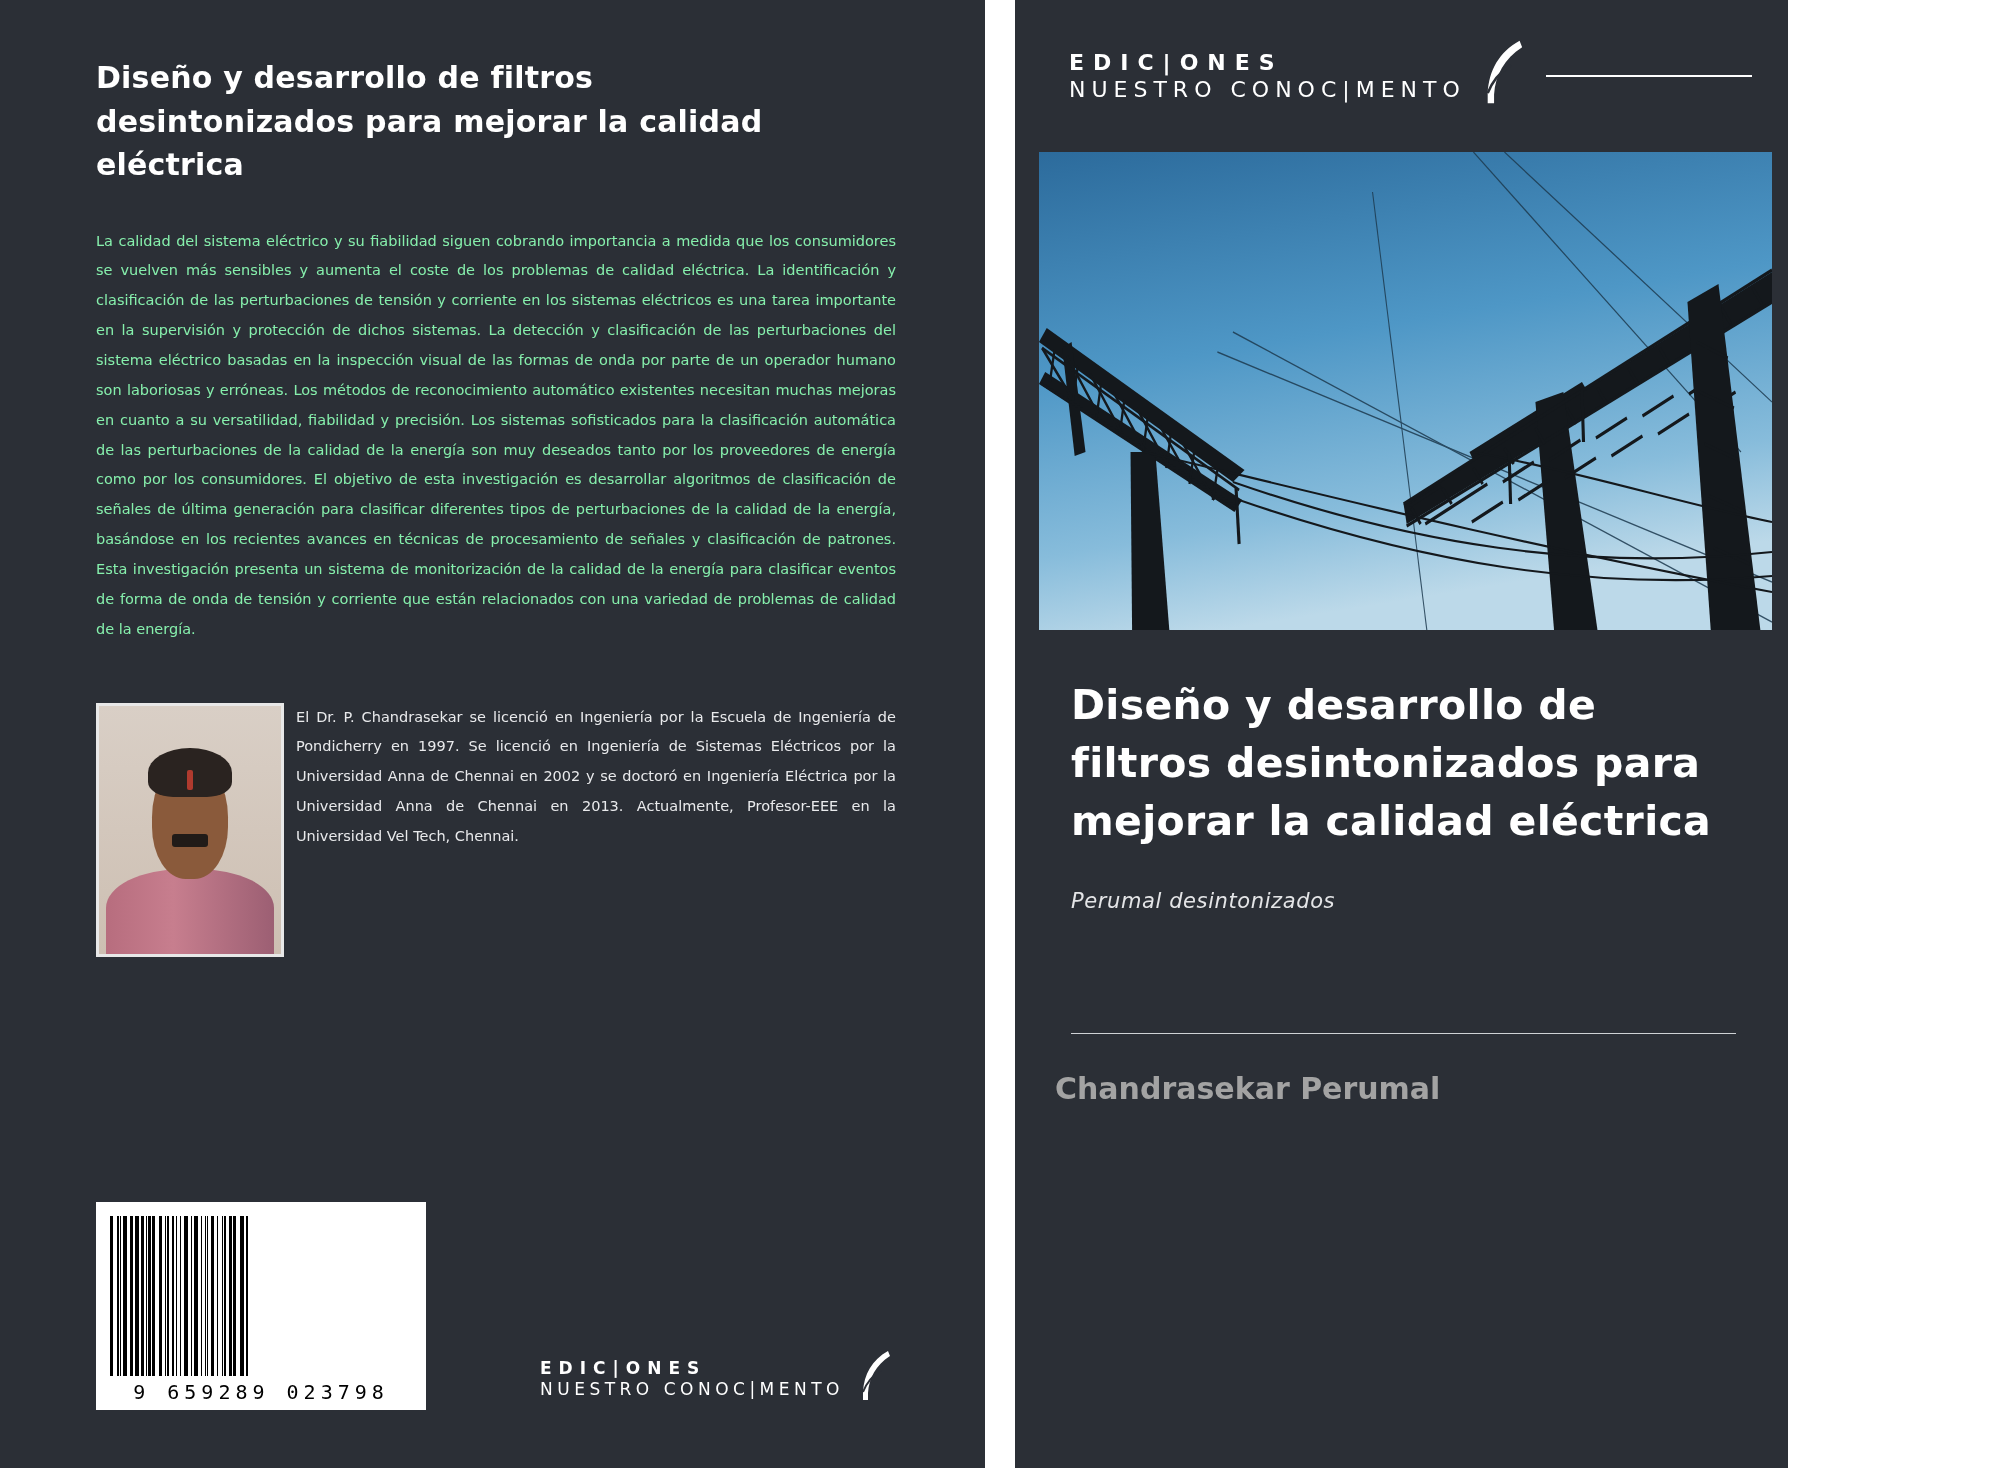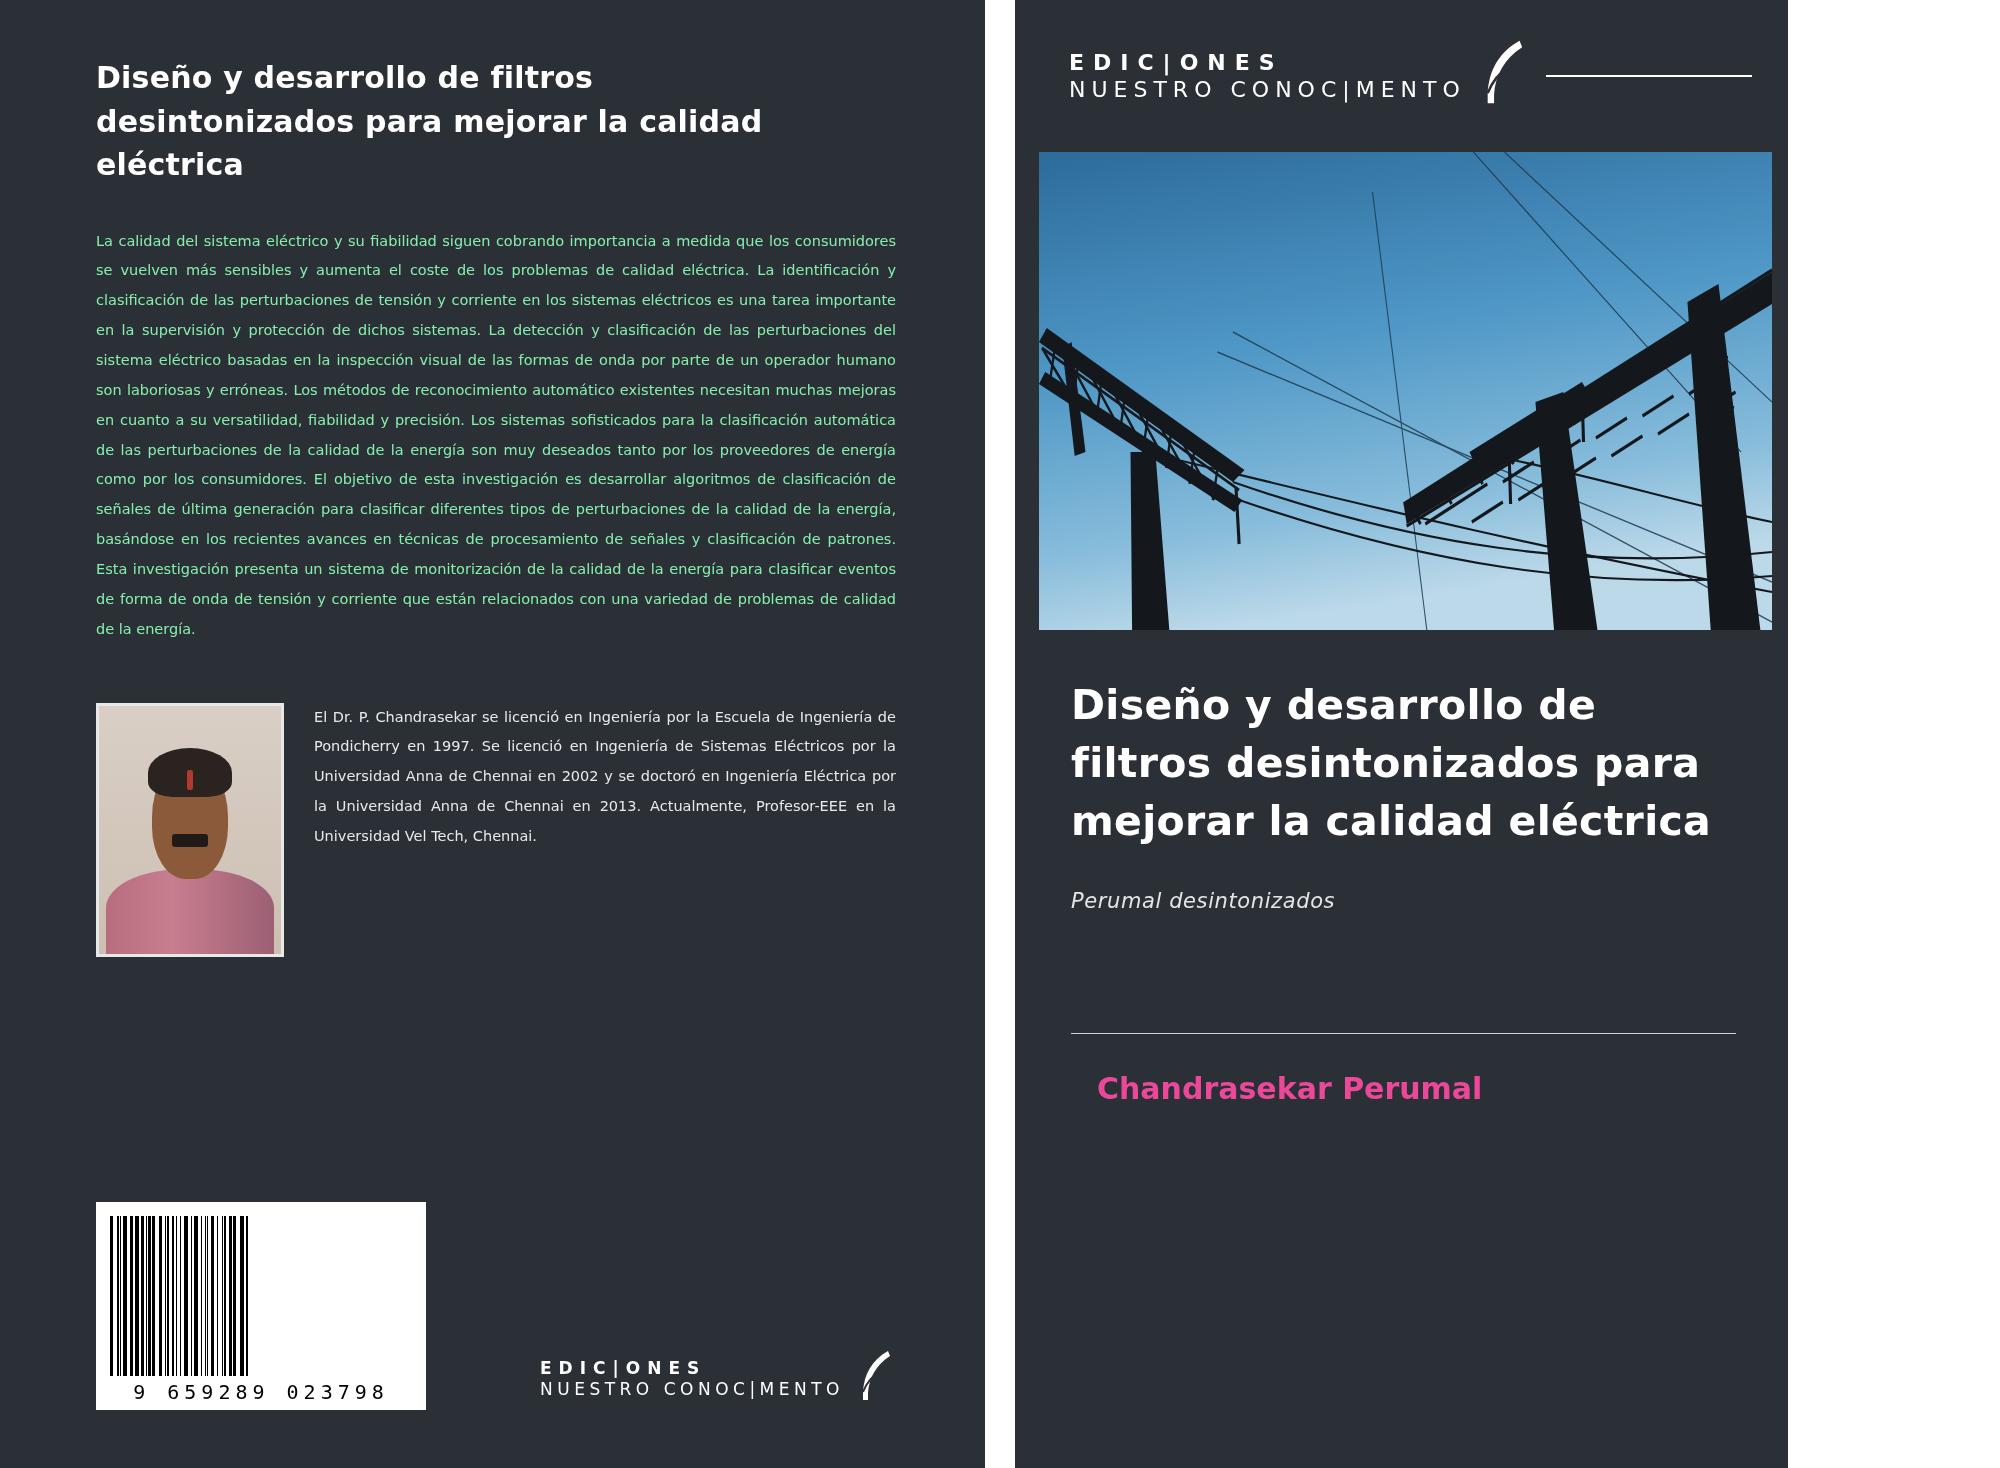--- a/index.html
+++ b/index.html
@@ -12,21 +12,21 @@
   .back-abstract{color:#86efac;font-size:14.5px;line-height:2.06;text-align:justify;width:800px;margin:0;}
   .author-block{display:flex;margin-top:58px;width:800px;}
   .author-photo{width:182px;height:248px;background:#c9b8ab;border:3px solid #e8e8e8;flex:none;position:relative;overflow:hidden;}
   .ph-bg{position:absolute;inset:0;background:linear-gradient(#d9cfc6,#cdbfb2);}
   .ph-shirt{position:absolute;left:4%;right:4%;bottom:0;height:34%;background:linear-gradient(90deg,#b76d7e,#c77e8e 40%,#9c5f73);border-radius:46% 46% 0 0;}
   .ph-neck{position:absolute;left:40%;width:20%;bottom:32%;height:12%;background:#7b5136;}
   .ph-face{position:absolute;left:29%;width:42%;top:22%;height:48%;background:#8a5a3b;border-radius:48% 48% 44% 44%;}
   .ph-hair{position:absolute;left:27%;width:46%;top:17%;height:20%;background:#2a2320;border-radius:50% 50% 30% 30%;}
   .ph-mous{position:absolute;left:40%;width:20%;top:52%;height:5%;background:#211b18;border-radius:3px;}
   .ph-mark{position:absolute;left:48.5%;width:3%;top:26%;height:8%;background:#b03a2e;border-radius:2px;}
-  .author-bio{color:#e9eaec;font-size:14.5px;line-height:2.06;text-align:justify;margin-left:30px;flex:1;}
+  .author-bio{color:#e9eaec;font-size:14.5px;line-height:2.06;text-align:justify;margin-left:12px;flex:1;}
 
   .barcode-row{position:absolute;left:96px;bottom:58px;width:800px;display:flex;align-items:flex-end;justify-content:space-between;}
   .barcode{background:#ffffff;padding:14px 14px 6px 14px;width:330px;box-sizing:border-box;}
   .bars{height:160px;display:flex;align-items:flex-end;gap:0;}
   .bars i{display:block;background:#000;height:100%;}
   .isbn-digits{font-family:"DejaVu Sans Mono",monospace;font-size:20px;letter-spacing:5px;color:#000;text-align:center;margin-top:4px;}
   .logo{display:flex;align-items:center;color:#ffffff;}
   .logo-txt{text-align:left;line-height:1.25;}
   .logo-ed{font-size:17px;letter-spacing:7px;font-weight:bold;}
   .logo-nc{font-size:17px;letter-spacing:4.5px;}
@@ -43,21 +43,21 @@
   .front-logo .logo-nc{font-size:22px;letter-spacing:6px;}
   .top-rule{flex:1;height:2px;background:#ffffff;margin-left:16px;}
 
   .photo{position:relative;height:478px;margin:0 16px 0 24px;overflow:hidden;background:linear-gradient(180deg,#2f6f9e 0%,#4e97c6 38%,#7fb7d8 62%,#a9cfe4 100%);}
   .photo svg{position:absolute;inset:0;width:100%;height:100%;}
 
   .front-text{padding:46px 52px 0 56px;}
   .front-title{color:#ffffff;font-size:41px;font-weight:bold;line-height:1.42;margin:0;letter-spacing:.3px;}
   .front-sub{color:#e4e5e7;font-size:21px;font-style:italic;margin-top:38px;letter-spacing:.6px;}
   .front-rule{height:1px;background:#cfd2d6;margin:120px 52px 0 56px;}
-  .front-authors{padding:32px 52px 0 56px;color:#ec4899;font-size:30px;font-weight:bold;line-height:1.5;margin-left:26px;}
+  .front-authors{padding:32px 52px 0 40px;color:#a3a3a3;font-size:30px;font-weight:bold;line-height:1.5;}
 </style>
 </head>
 <body>
 
 <div class="cover">
 
   <div class="back">
     <h1 class="back-title">Diseño y desarrollo de filtros desintonizados para mejorar la calidad eléctrica</h1>
     <p class="back-abstract">La calidad del sistema eléctrico y su fiabilidad siguen cobrando importancia a medida que los consumidores se vuelven más sensibles y aumenta el coste de los problemas de calidad eléctrica. La identificación y clasificación de las perturbaciones de tensión y corriente en los sistemas eléctricos es una tarea importante en la supervisión y protección de dichos sistemas. La detección y clasificación de las perturbaciones del sistema eléctrico basadas en la inspección visual de las formas de onda por parte de un operador humano son laboriosas y erróneas. Los métodos de reconocimiento automático existentes necesitan muchas mejoras en cuanto a su versatilidad, fiabilidad y precisión. Los sistemas sofisticados para la clasificación automática de las perturbaciones de la calidad de la energía son muy deseados tanto por los proveedores de energía como por los consumidores. El objetivo de esta investigación es desarrollar algoritmos de clasificación de señales de última generación para clasificar diferentes tipos de perturbaciones de la calidad de la energía, basándose en los recientes avances en técnicas de procesamiento de señales y clasificación de patrones. Esta investigación presenta un sistema de monitorización de la calidad de la energía para clasificar eventos de forma de onda de tensión y corriente que están relacionados con una variedad de problemas de calidad de la energía.</p>
 

